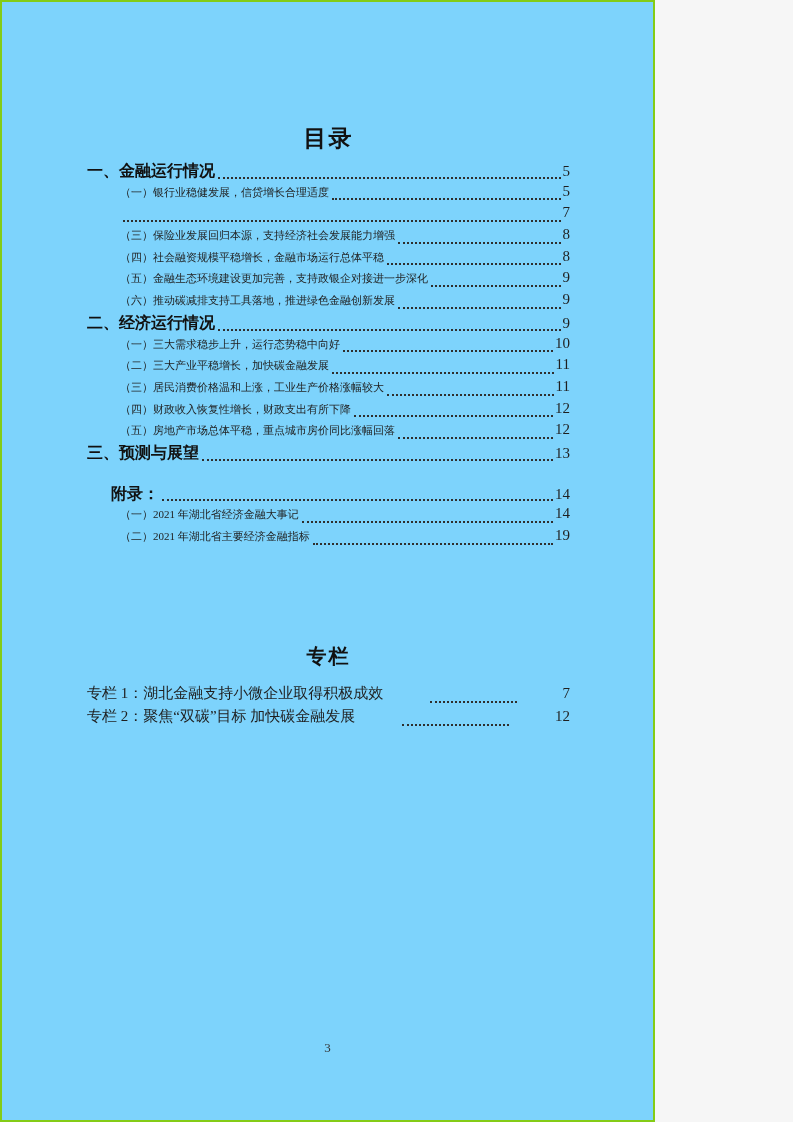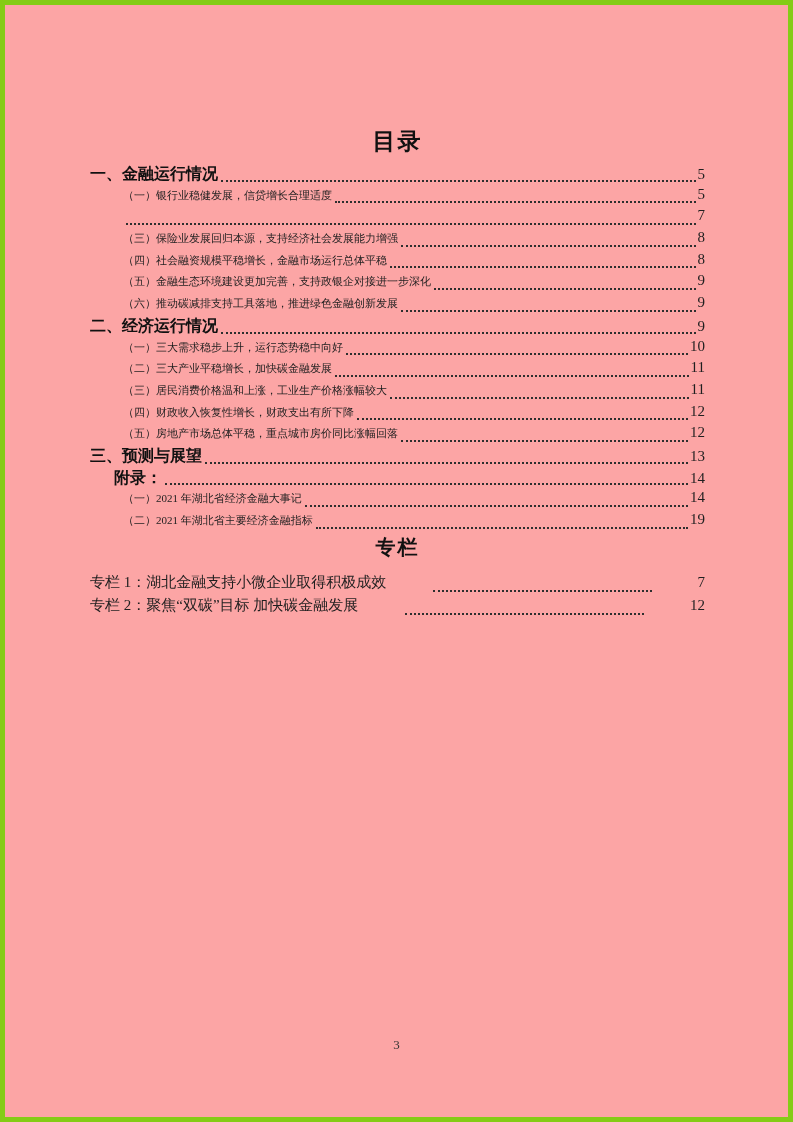--- a/index.html
+++ b/index.html
@@ -2,24 +2,24 @@
 <html><head>
 <meta charset="utf-8">
 <style>
   html, body {
     margin: 0;
     padding: 0;
     background: #f6f6f6;
   }
   .sheet {
     position: relative;
-    width: 793px;
+    width: 655px;
     height: 1122px;
-    background: #fca5a5;
-    border: 5px solid #84cc16;
+    background: #7dd3fc;
+    border: 2px solid #84cc16;
     box-sizing: border-box;
     overflow: hidden;
     color: #1a1a1a;
   }
   .content {
     position: absolute;
     left: 85px;
     right: 83px;
     top: 0;
   }
@@ -49,41 +49,43 @@
   }
   .toc-row.level-2 {
     padding-left: 33px;
   }
   .toc-row.level-2 .toc-label {
     font-family: "Liberation Serif", "DejaVu Serif", serif;
     font-size: 11px;
     color: #1f1f1f;
   }
   .toc-row.gap-before {
+    margin-top: 19px;
     padding-left: 24px;
   }
   .toc-label {
     white-space: nowrap;
   }
   .leader {
     flex: 1 1 auto;
     min-width: 12px;
     align-self: flex-end;
     border-bottom: 2px dotted #2e2e2e;
     margin: 0 2px 4px 3px;
   }
   .toc-page {
     white-space: nowrap;
     font-family: "Liberation Serif", "DejaVu Serif", serif;
     font-size: 15px;
     color: #1f1f1f;
   }
   .columns-title {
+    margin-top: 95px;
     text-align: center;
-    font-family: Liberation Sans, sans-serif;
+    font-family: Liberation Mono, monospace;
     font-weight: bold;
     font-size: 20px;
     line-height: 28px;
     letter-spacing: 2px;
     color: #111111;
   }
   .columns-list {
     margin-top: 12px;
   }
   .columns-list .toc-row .toc-label {

